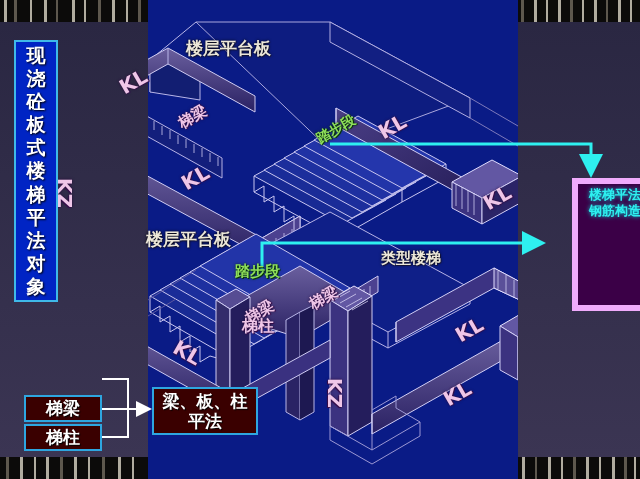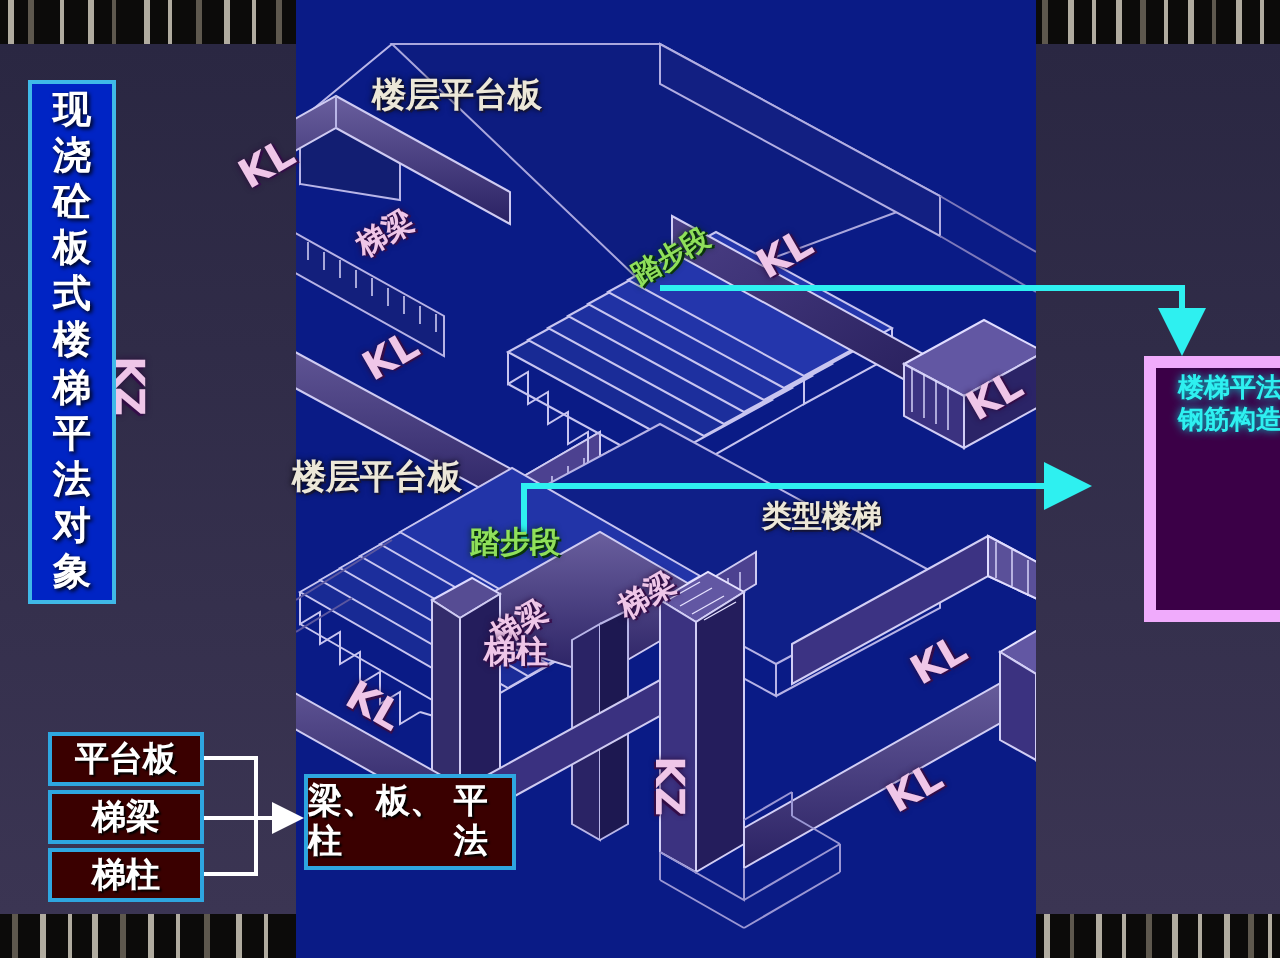--- a/index.html
+++ b/index.html
@@ -42,21 +42,21 @@
                 text-shadow:0 0 4px #00d0d0;}
   #rightBox .hl{border:1px solid #e8e8e8;padding:0 1px;}
 
   
   .dbox{position:absolute;background:#3a0000;border:2px solid #2ea6e0;box-sizing:border-box;
         color:#fff;font-weight:bold;display:flex;align-items:center;justify-content:center;
         font-size:17px;text-shadow:1px 1px 1px #000;}
   #b1{left:24px;top:366px;width:78px;height:27px;}
   #b2{left:24px;top:395px;width:78px;height:27px;}
   #b3{left:24px;top:424px;width:78px;height:27px;}
-  #bigbox{left:152px;top:387px;width:106px;height:48px;flex-direction:row;line-height:20px;}
+  #bigbox{left:152px;top:387px;width:106px;height:48px;flex-direction:column;line-height:20px;}
 
   #connSvg{position:absolute;left:0;top:0;width:640px;height:479px;pointer-events:none;}
 </style>
 </head>
 <body>
 
 <div id="stage">
 
   <div class="filmstrip-shade" style="left:0;top:22px;width:148px;height:435px;"></div>
   <div class="filmstrip-shade" style="left:518px;top:22px;width:122px;height:435px;"></div>
@@ -345,21 +345,20 @@
       <span>法</span>
       <span>对</span>
       <span>象</span>
     </div>
 
   <div id="rightBox">
     <span class="rl">楼梯平法</span>
     <span class="rl">钢筋构造</span>
   </div>
 
-  <div class="dbox" id="b1">平台板</div>
   <div class="dbox" id="b2">梯梁</div>
   <div class="dbox" id="b3">梯柱</div>
 
   <svg style="position:absolute;left:0;top:0;width:640px;height:479px;pointer-events:none;" viewBox="0 0 640 479">
     <defs>
       <marker id="ar2" markerWidth="8" markerHeight="8" refX="7" refY="4" orient="auto">
         <polygon points="0,0 8,4 0,8" fill="#ffffff"></polygon>
       </marker>
     </defs>
     <polyline points="102,379 128,379 128,409" fill="none" stroke="#fff" stroke-width="2"></polyline>

